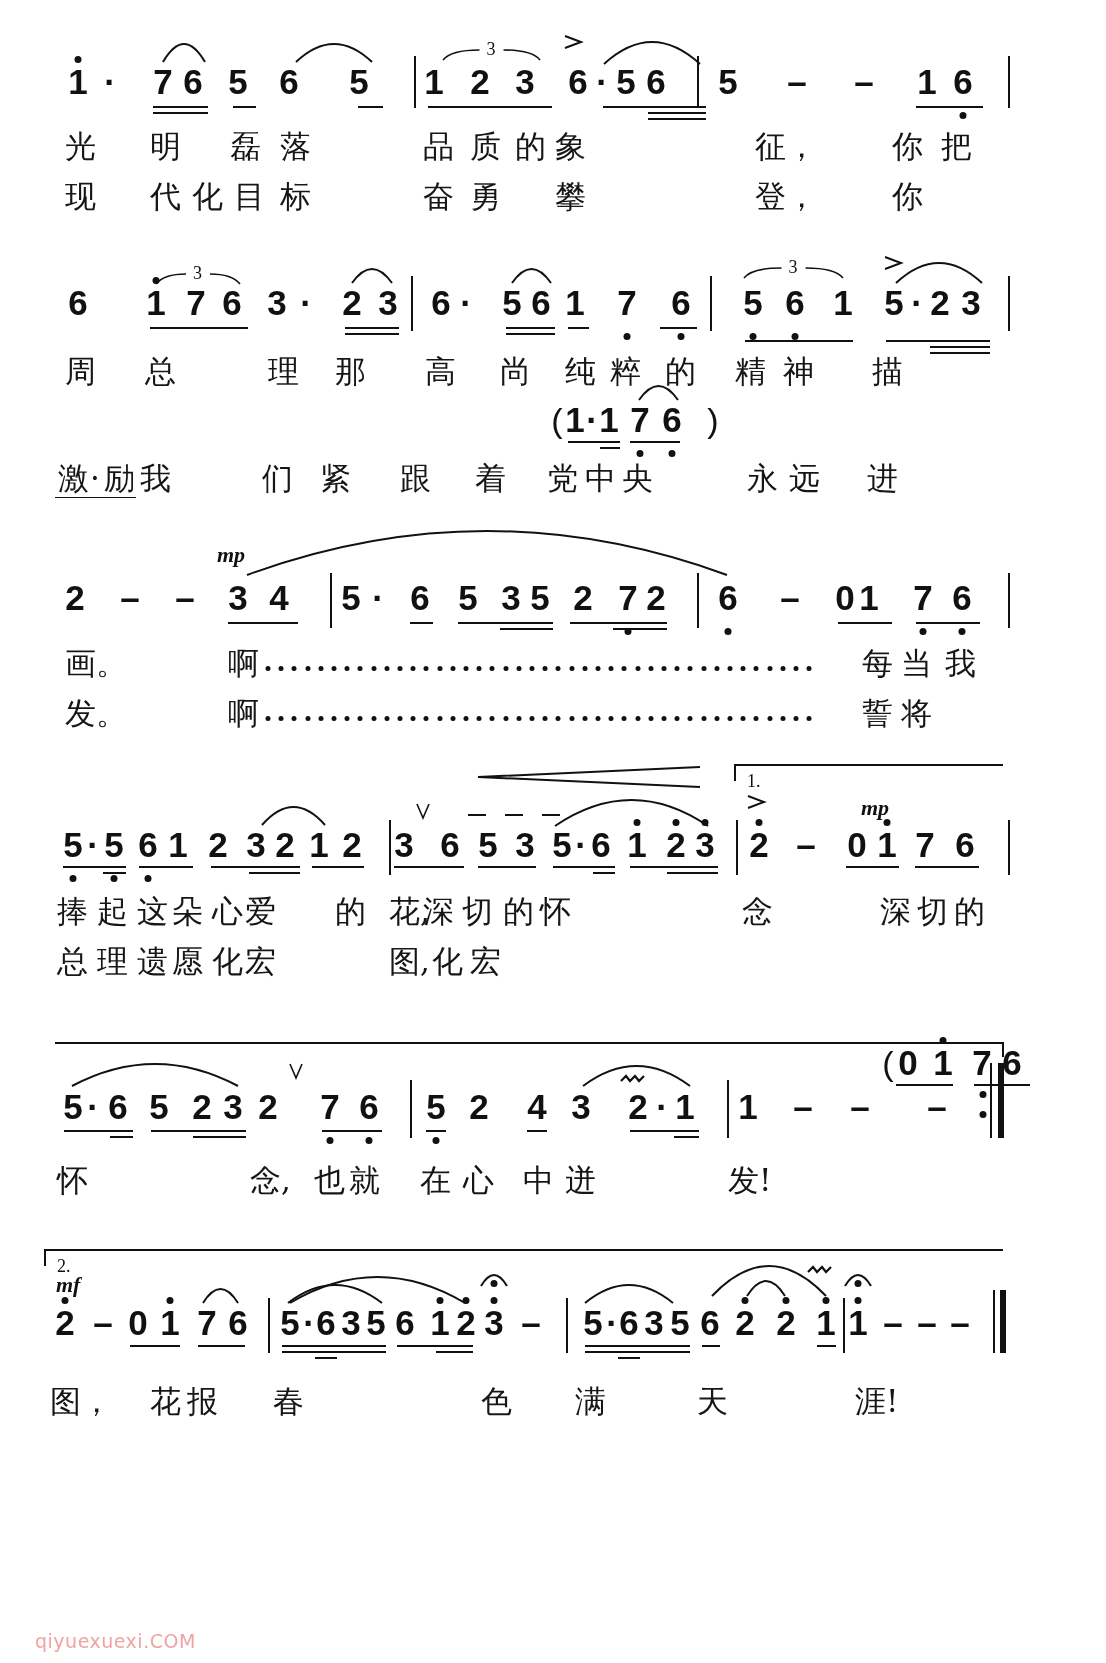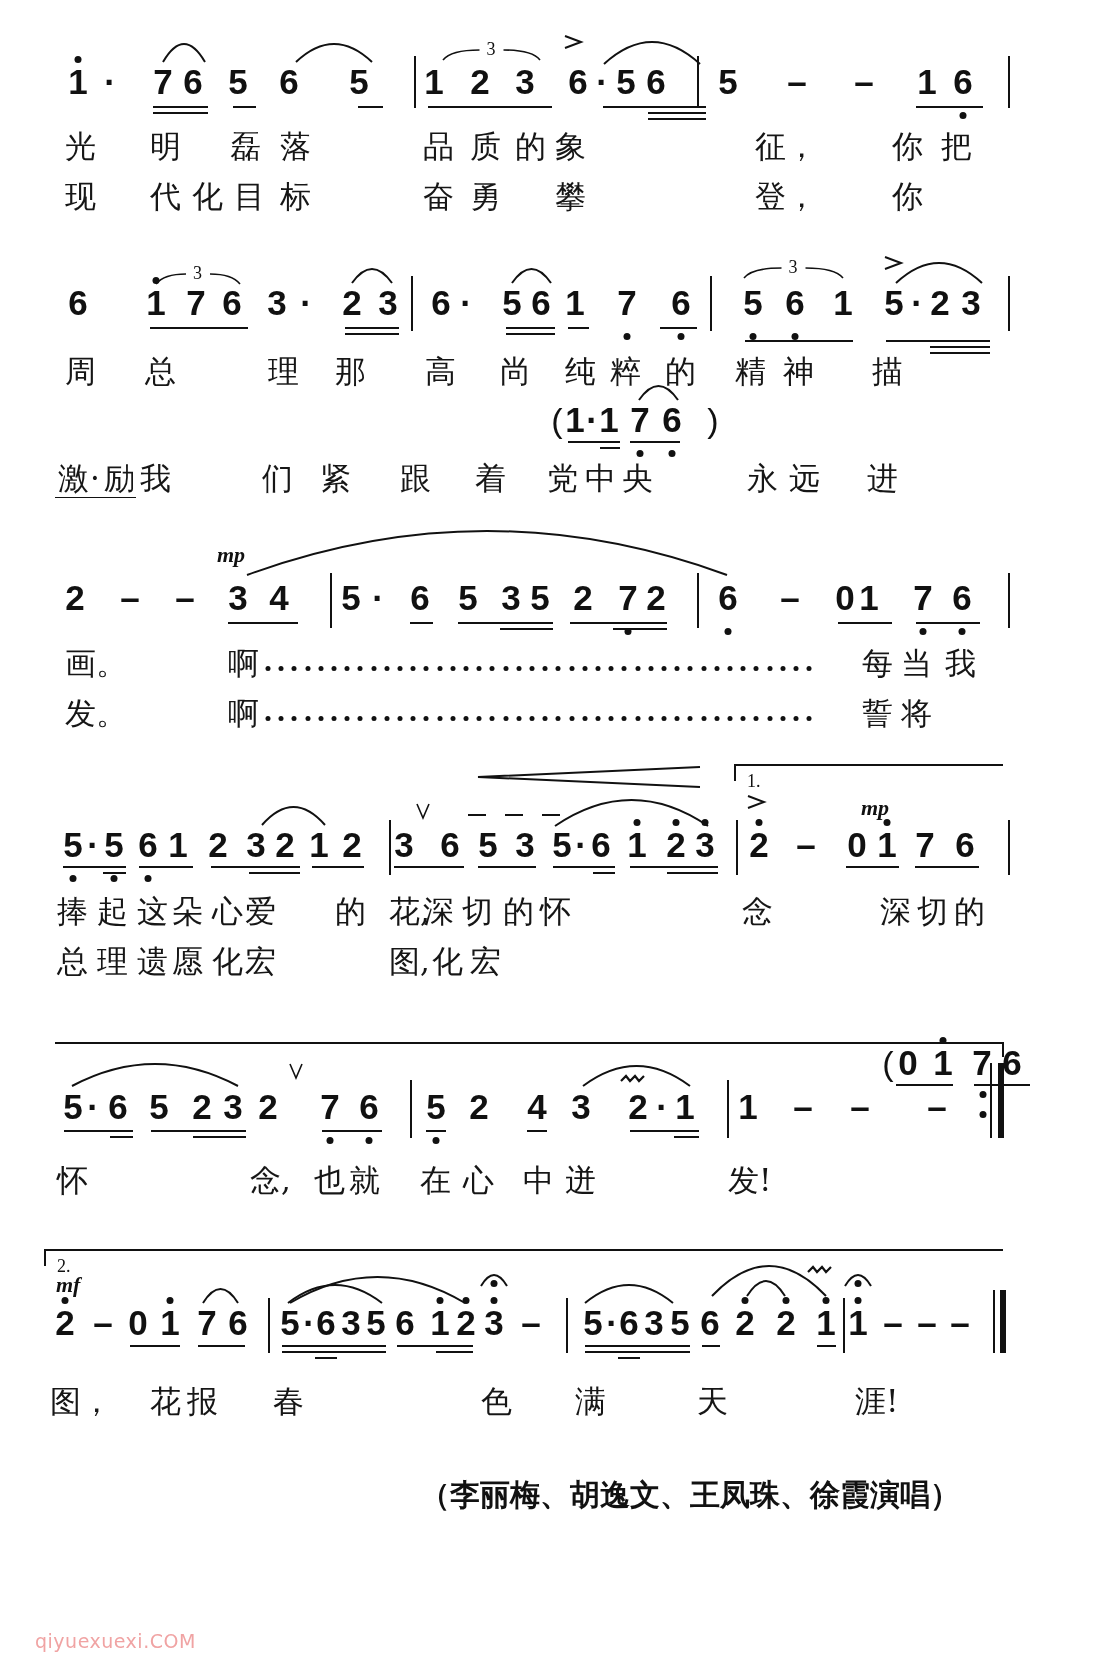--- a/index.html
+++ b/index.html
@@ -544,15 +544,14 @@
         <div class="lyric" style="left: 50px; top: 1383px;">图，</div>
         <div class="lyric" style="left: 150px; top: 1383px;">花</div>
         <div class="lyric" style="left: 187px; top: 1383px;">报</div>
         <div class="lyric" style="left: 273px; top: 1383px;">春</div>
         <div class="lyric" style="left: 481px; top: 1383px;">色</div>
         <div class="lyric" style="left: 575px; top: 1383px;">满</div>
         <div class="lyric" style="left: 697px; top: 1383px;">天</div>
         <div class="lyric" style="left: 855px; top: 1383px;">涯!</div>
       </div>
     </div>
-  <div class="credit" style="left:420px;top:1477px;">（李丽梅、胡逸文、王凤珠、徐霞演唱）</div>
   <div class="watermark" style="left:35px;top:1630px;">qiyuexuexi.COM</div>
 </div>
 
 </body></html>

